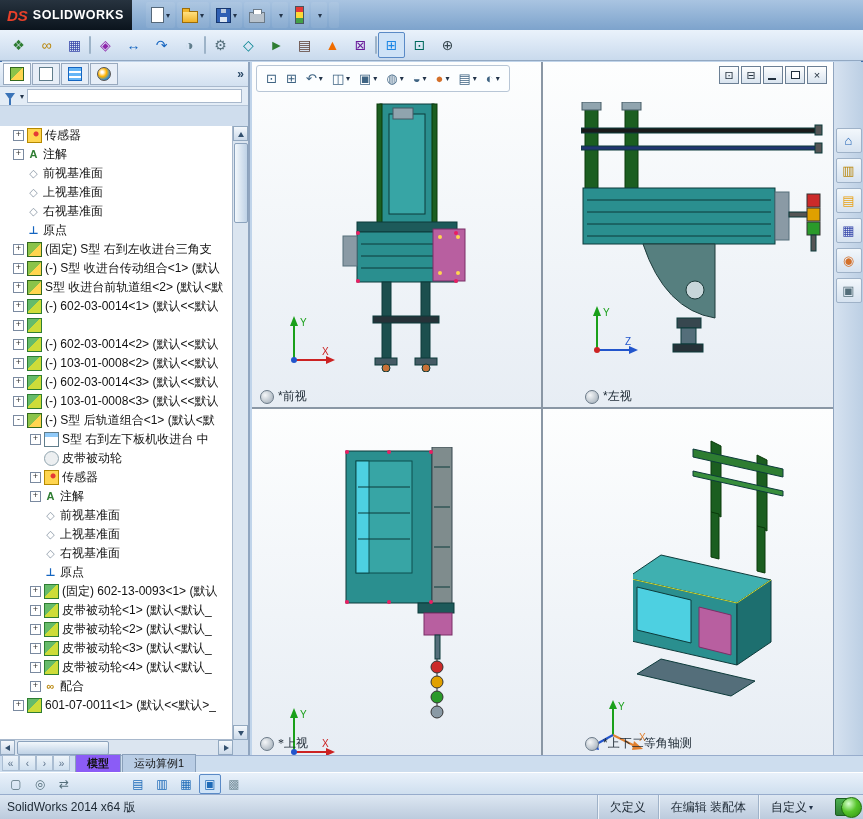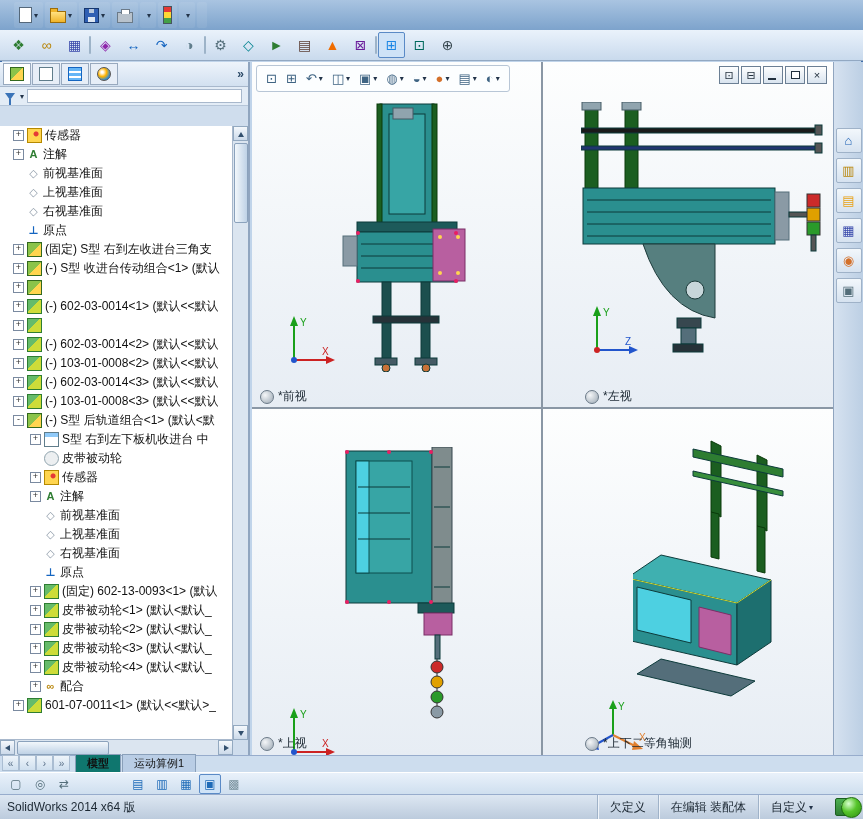--- a/index.html
+++ b/index.html
@@ -109,21 +109,21 @@
   .taskpane{position:absolute;left:833px;top:62px;width:30px;height:693px;background:linear-gradient(90deg,#d6e2f0,#bccfe4);border-left:1px solid #90a5bf;box-sizing:border-box;
             display:flex;flex-direction:column;align-items:center;padding-top:66px;gap:5px;}
   .tpbtn{width:24px;height:23px;border:1px solid #9fb2c8;background:linear-gradient(#f2f7fb,#d6e2f0);border-radius:2px;
          display:flex;align-items:center;justify-content:center;font-size:13px;}
   
   .doctabs{position:absolute;left:0;top:755px;width:863px;height:17px;background:#cdddee;border-top:1px solid #97accc;
            display:flex;align-items:flex-end;box-sizing:border-box;}
   .dnav{width:15px;height:14px;display:flex;align-items:center;justify-content:center;color:#5a7089;font-size:10px;
         border:1px solid #aabdd2;background:linear-gradient(#eef4fa,#cfdfef);margin-bottom:1px;}
   .dtab{padding:1px 11px;border:1px solid #8aa0ba;border-bottom:none;background:#b9cde5;font-size:11px;margin-left:1px;}
-  .dtab.active{background:#0f766e;font-weight:bold;}
+  .dtab.active{background:#8b5cf6;font-weight:bold;}
   .btoolbar{position:absolute;left:0;top:772px;width:863px;height:22px;background:linear-gradient(#e9f1fa,#cfdfef);
             border-top:1px solid #fff;display:flex;align-items:center;gap:2px;padding-left:5px;box-sizing:border-box;}
   .bbtn{width:20px;height:18px;display:flex;align-items:center;justify-content:center;font-size:12px;border:1px solid transparent;border-radius:2px;}
   .bbtn.active{background:#cfe3f7;border-color:#5a8ac6;}
   .bbtn.spacer{width:46px;visibility:hidden;}
   .statusbar{position:absolute;left:0;top:794px;width:863px;height:25px;background:linear-gradient(#dde7f2,#bccbdd);
              border-top:1px solid #97accc;display:flex;align-items:center;box-sizing:border-box;}
   .status-left{margin-left:7px;color:#1c2833;}
   .status-right{margin-left:auto;display:flex;align-items:center;height:100%;}
   .seg{display:flex;align-items:center;padding:0 12px;height:100%;border-left:1px solid #9fb2c8;box-shadow:inset 1px 0 0 #eef3f9;color:#1c2833;}
@@ -131,20 +131,24 @@
                display:flex;align-items:center;justify-content:center;font-weight:bold;font-size:11px;margin:0 10px;border-radius:2px;}
   .corner-ball{position:absolute;right:1px;bottom:1px;width:19px;height:19px;border-radius:50%;
                background:radial-gradient(circle at 35% 30%,#d8ffd0,#56c52b 45%,#2e8f12);border:1px solid #1d6b0c;}
 </style>
 </head>
 <body>
 
 <div class="app">
 
   <div class="menubar">
+    <div class="logo">
+      <span class="logo-mark">DS</span>
+      <span class="logo-name">SOLIDWORKS</span>
+    </div>
     <div class="qtools">
 
         <span class="qbtn">
           <span class="mi mi-page"></span>
           <span class="caret">▾</span>
         </span>
 
         <span class="qbtn">
           <span class="mi mi-folder"></span>
           <span class="caret">▾</span>
@@ -334,20 +338,21 @@
 
         <div class="trow">
           <span class="exp">+</span>
           <span class="ticon ic-asm"></span>
           <span class="tlabel">(-) S型 收进台传动组合&lt;1&gt; (默认</span>
         </div>
 
         <div class="trow">
           <span class="exp">+</span>
           <span class="ticon ic-asm"></span>
+          <span class="tlabel">S型 收进台前轨道组&lt;2&gt; (默认&lt;默</span>
         </div>
 
         <div class="trow">
           <span class="exp">+</span>
           <span class="ticon ic-part"></span>
           <span class="tlabel">(-) 602-03-0014&lt;1&gt; (默认&lt;&lt;默认</span>
         </div>
 
         <div class="trow">
           <span class="exp">+</span>
@@ -617,21 +622,21 @@
       </svg>
       <svg class="triad" style="left:30px;top:295px;" width="56" height="60" viewBox="0 0 56 60">
         <line x1="12" y1="48" x2="12" y2="12" stroke="#1aa01a" stroke-width="2"></line>
         <polygon points="8,14 16,14 12,4" fill="#1aa01a"></polygon>
         <line x1="12" y1="48" x2="44" y2="48" stroke="#cc2222" stroke-width="2"></line>
         <polygon points="44,44 44,52 53,48" fill="#cc2222"></polygon>
         <circle cx="12" cy="48" r="3" fill="#2255cc"></circle>
         <text x="18" y="14" fill="#1aa01a" font-size="10">Y</text>
         <text x="40" y="43" fill="#cc2222" font-size="10">X</text>
       </svg>
-      <div class="vlabel" style="left:8px;top:326px;">
+      <div class="vlabel" style="left:8px;top:326px;font-family:Liberation Serif, serif;">
         <span class="vlicon"></span>
         <span>*上视</span>
       </div>
     </div>
 
     <div class="quad q4">
       <svg class="machine" style="left:90px;top:28px;" width="190" height="265" viewBox="0 0 190 265">
         <g stroke="#0d3b3b" stroke-width="1">
           <polygon points="78,4 88,9 88,80 78,75" fill="#1b5e20" stroke="#0a3a0a"></polygon>
           <polygon points="124,18 134,23 134,94 124,89" fill="#1b5e20" stroke="#0a3a0a"></polygon>

